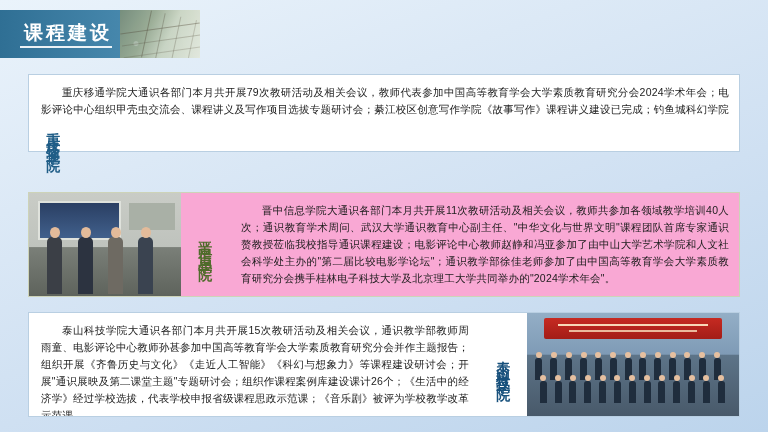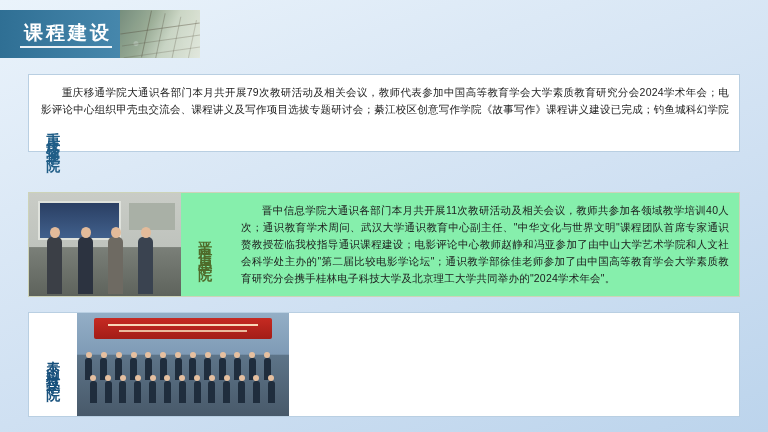--- a/index.html
+++ b/index.html
@@ -78,21 +78,21 @@
   
   .card {
     position: absolute;
     background: #ffffff;
     border: 1px solid #b9cfe2;
     box-sizing: border-box;
     display: flex;
     align-items: stretch;
   }
   .card.alt {
-    background: #86efac;
+    background: #f9a8d4;
     border: 1px solid #cdd3b8;
   }
 
   .text-col {
     flex: 1 1 auto;
     padding: 9px 10px 9px 12px;
     font-size: 10.5px;
     line-height: 1.62;
     color: #1b1b1b;
     text-align: justify;
@@ -323,20 +323,23 @@
   </div>
   <div class="vlabel green">
     <span>晋中信息学院</span>
   </div>
   <div class="text-col">
     <p>晋中信息学院大通识各部门本月共开展11次教研活动及相关会议，教师共参加各领域教学培训40人次；通识教育学术周问、武汉大学通识教育中心副主任、"中华文化与世界文明"课程团队首席专家通识赘教授莅临我校指导通识课程建设；电影评论中心教师赵静和冯亚参加了由中山大学艺术学院和人文社会科学处主办的"第二届比较电影学论坛"；通识教学部徐佳老师参加了由中国高等教育学会大学素质教育研究分会携手桂林电子科技大学及北京理工大学共同举办的"2024学术年会"。</p>
   </div>
 </div>
 
 <div class="card" id="card3">
+  <div class="text-col">
+    <p>泰山科技学院大通识各部门本月共开展15次教研活动及相关会议，通识教学部教师周雨童、电影评论中心教师孙甚参加中国高等教育学会大学素质教育研究分会并作主题报告；组织开展《齐鲁历史与文化》《走近人工智能》《科幻与想象力》等课程建设研讨会；开展"通识展映及第二课堂主题"专题研讨会；组织作课程案例库建设课计26个；《生活中的经济学》经过学校选拔，代表学校申报省级课程思政示范课；《音乐剧》被评为学校教学改革示范课。</p>
+  </div>
   <div class="vlabel navy">
     <span>泰山科技学院</span>
   </div>
   <div class="photo p3">
     <div class="stage">
       <div class="redbanner"></div>
       <div class="rows">
         <i style="left:4%;top:44%"></i>
           <i style="left:11%;top:44%"></i>
           <i style="left:18%;top:44%"></i>

